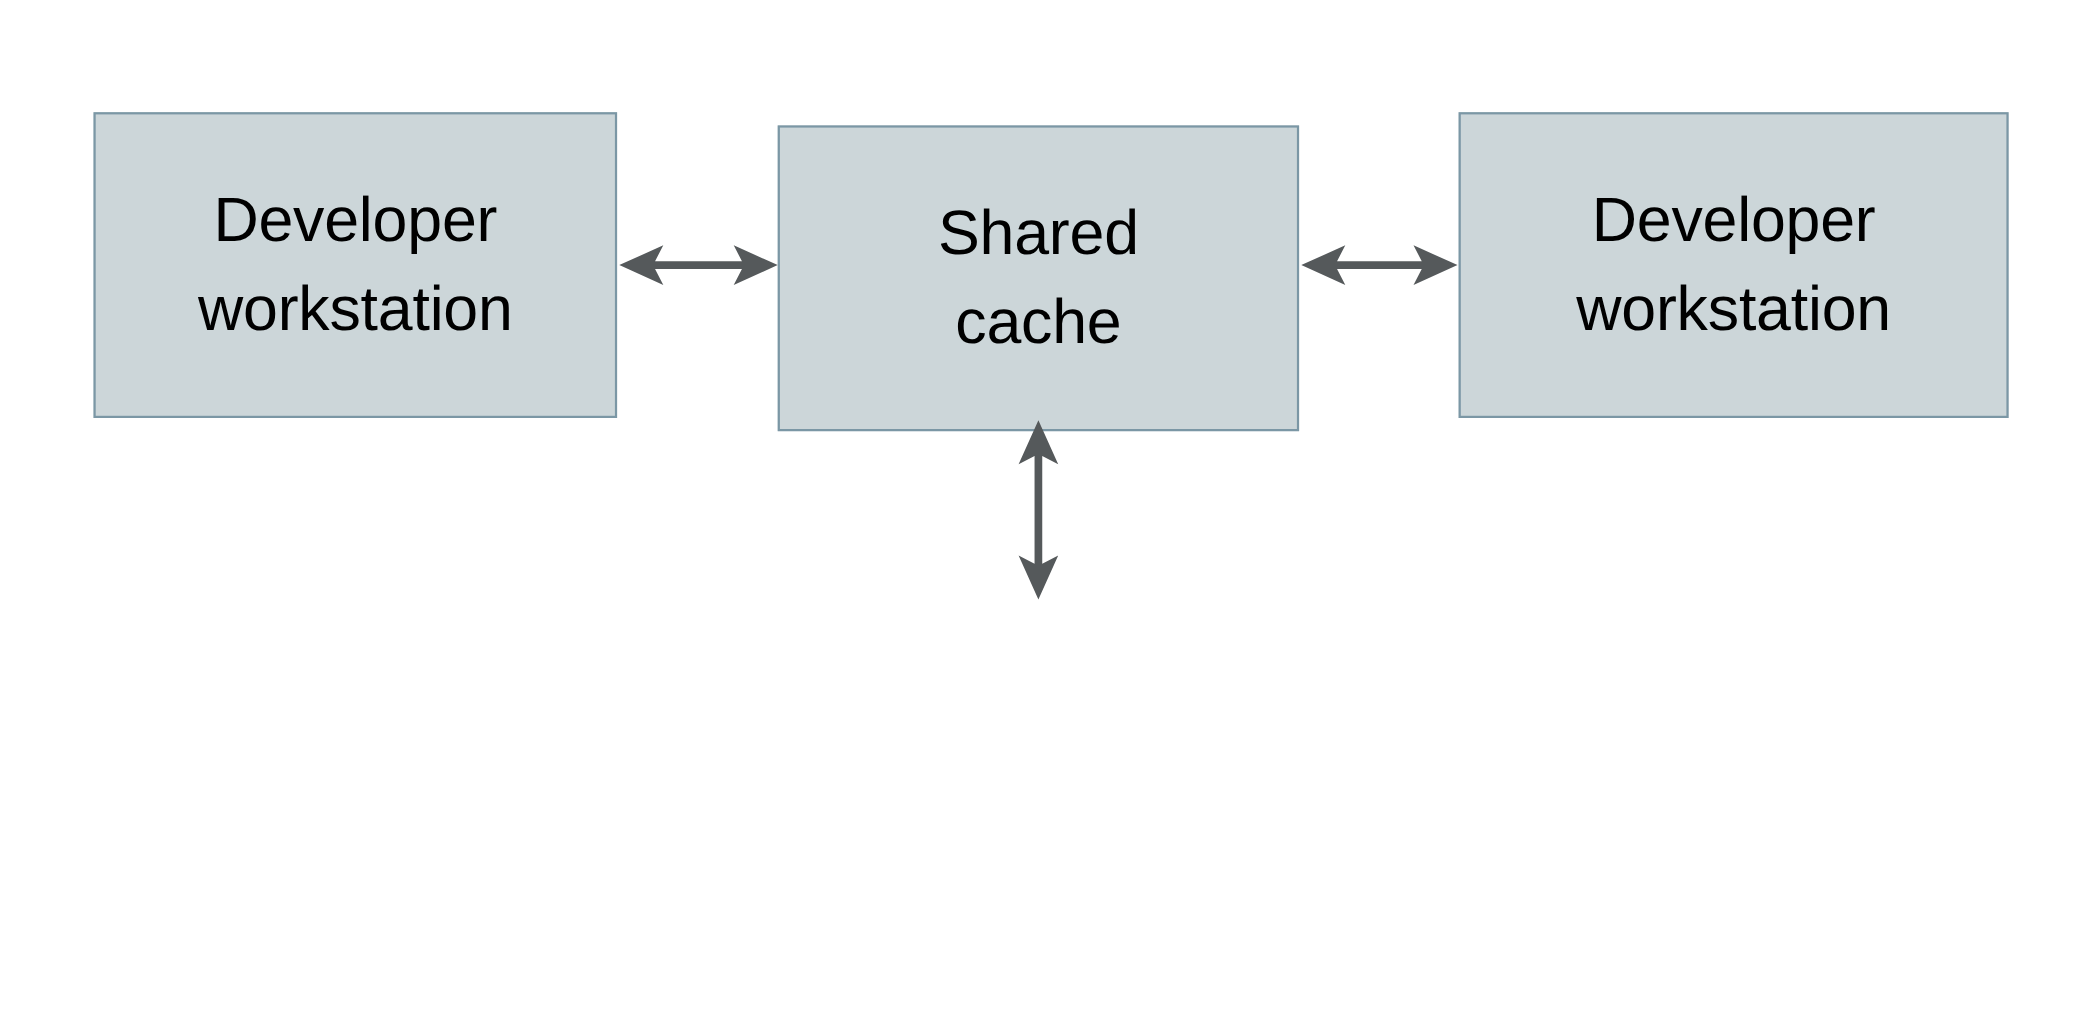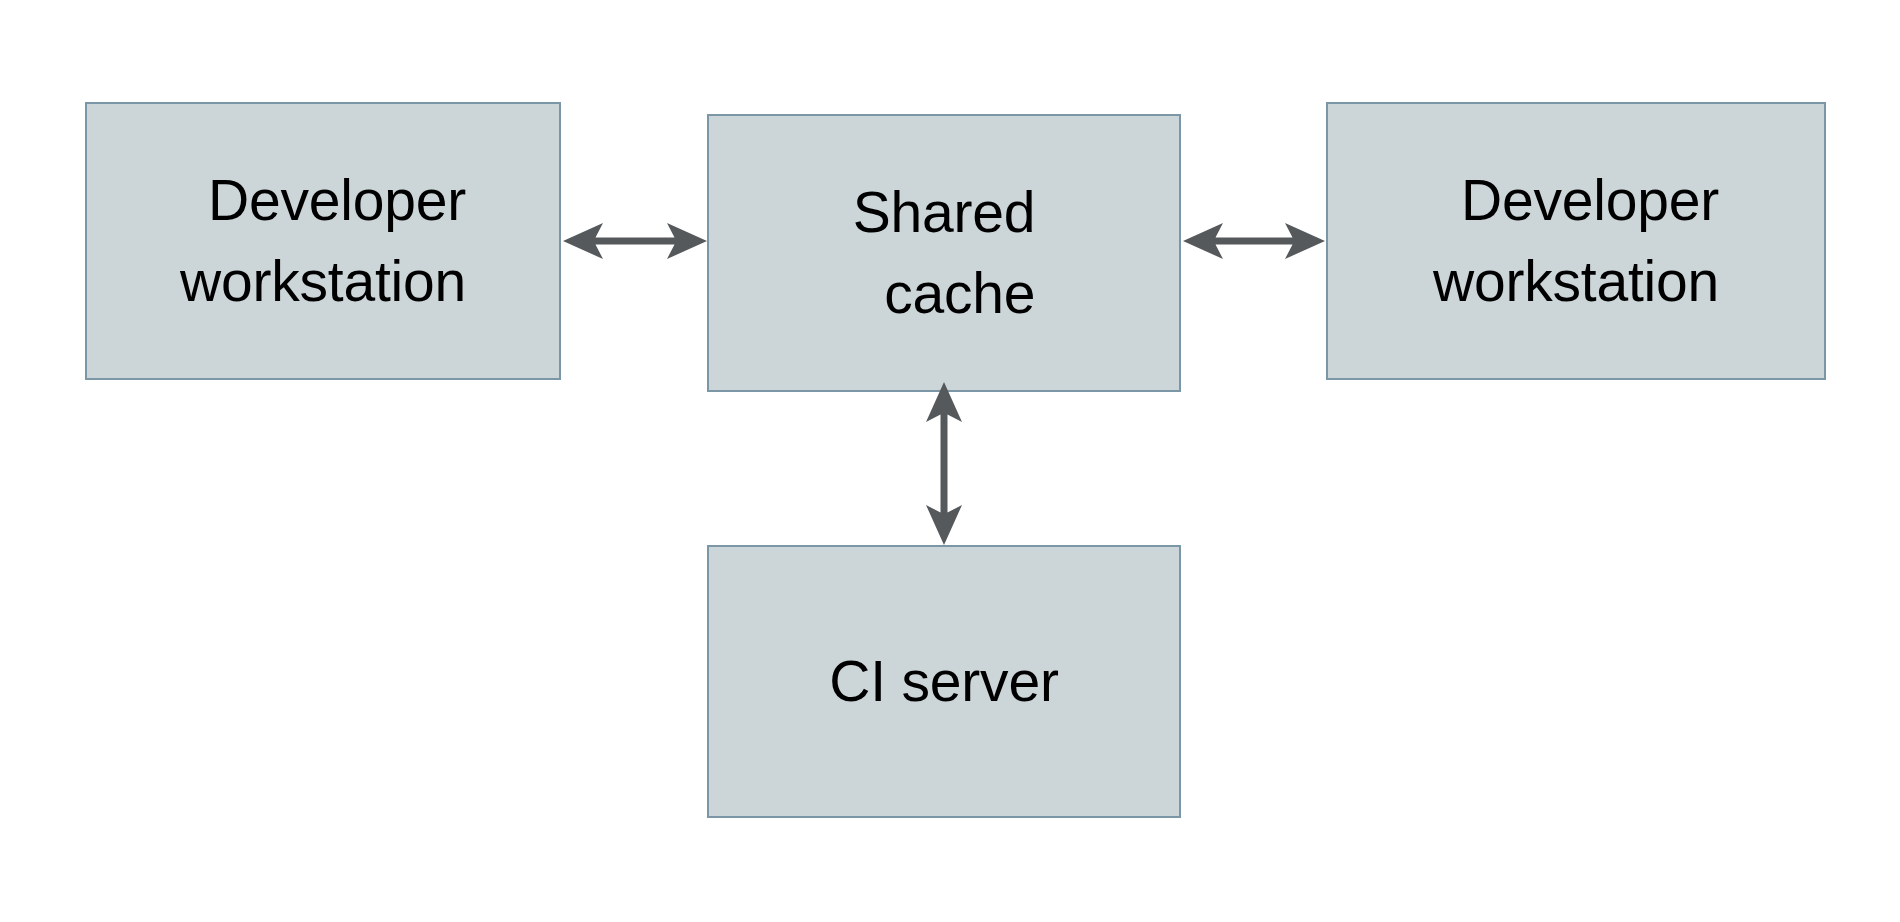--- a/index.html
+++ b/index.html
@@ -28,21 +28,20 @@
     text-align: center;
   }
   .node-label {
     color: #000000;
     font-size: 57px;
     line-height: 1.42;
     font-weight: 400;
     letter-spacing: -0.2px;
     white-space: pre-line;
     padding: 0 2px;
-    text-align: right;
   }
   .edge {
     position: absolute;
   }
   .edge svg {
     display: block;
     overflow: visible;
   }
 </style>
 </head>
@@ -58,23 +57,20 @@
   <div class="node" style="left:707px; top:114px; width:474px; height:278px;">
     <div class="node-label">Shared
 cache</div>
   </div>
 
   <div class="node" style="left:1326px; top:102px; width:500px; height:278px;">
     <div class="node-label">Developer
 workstation</div>
   </div>
 
-  <div class="node" style="left:707px; top:545px; width:474px; height:273px;">
-    <div class="node-label">CI server</div>
-  </div>
 
   <div class="edge" style="left:563px; top:212px; width:144px; height:58px;">
     <svg width="144" height="58" viewBox="0 0 144 58" aria-hidden="true">
       <g fill="#55595b">
         <path d="M0,29 L40,11 L32.5,25.5 L111.5,25.5 L104,11 L144,29 L104,47 L111.5,32.5 L32.5,32.5 L40,47 Z"></path>
       </g>
     </svg>
   </div>
 
   <div class="edge" style="left:1183px; top:212px; width:142px; height:58px;">

